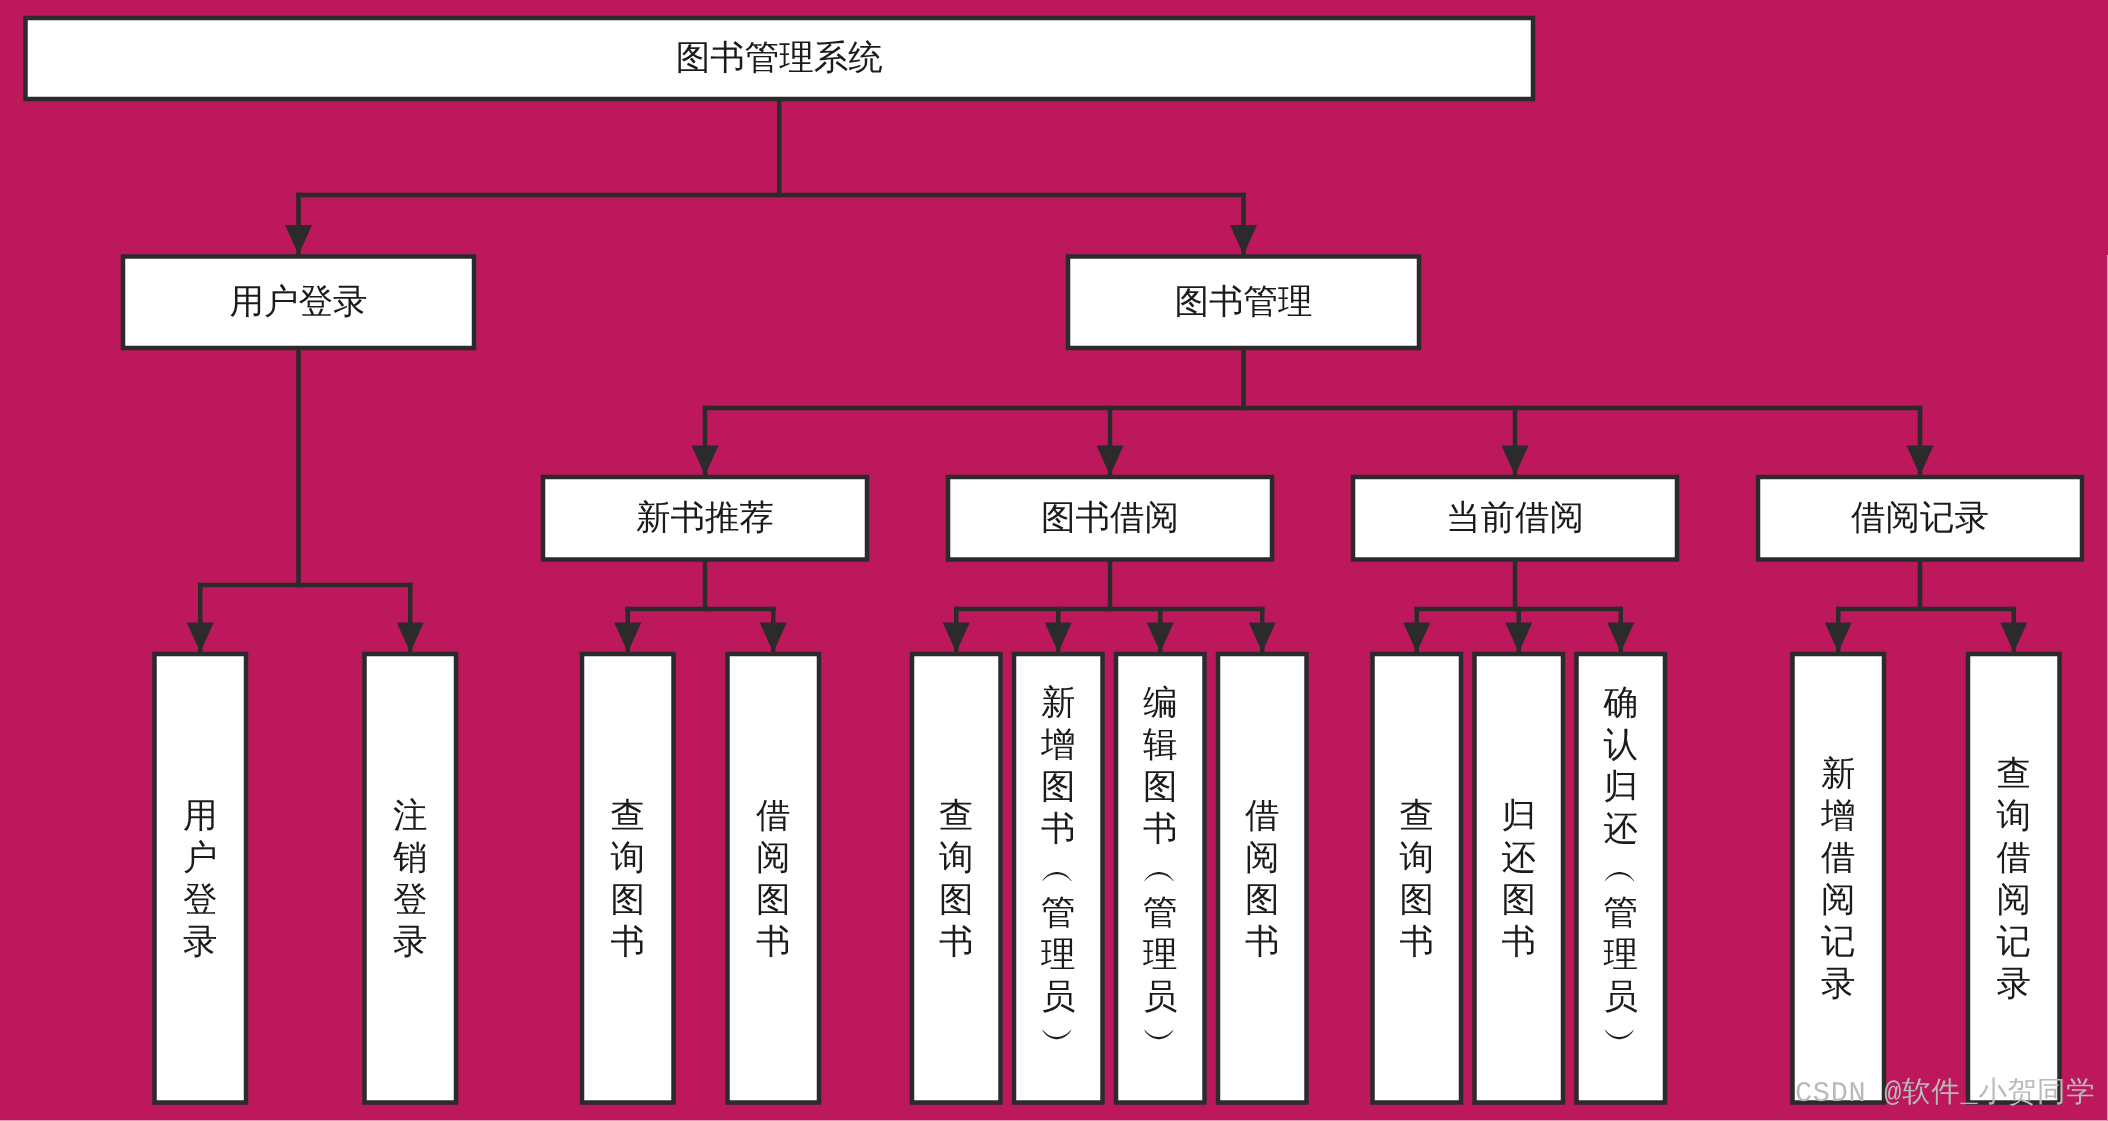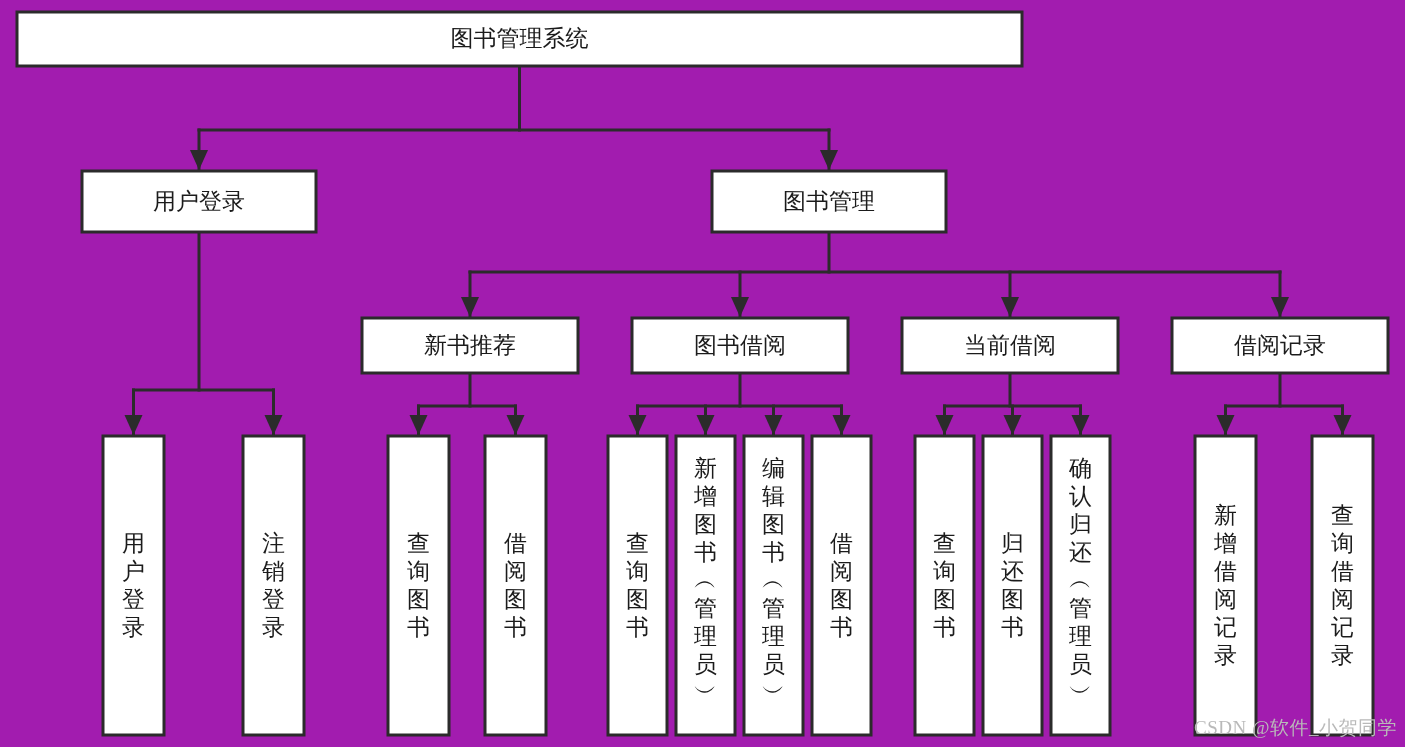--- a/index.html
+++ b/index.html
@@ -7,21 +7,21 @@
     padding: 0;
     background: #ffffff;
   }
   body {
     font-family: "Liberation Sans", "DejaVu Sans", sans-serif;
   }
   #canvas {
     position: relative;
     width: 1405px;
     height: 747px;
-    background: #a21caf;
+    background: #be185d;
     overflow: hidden;
   }
   svg.diagram {
     position: absolute;
     left: 0;
     top: 0;
     width: 1405px;
     height: 747px;
   }
   .node-rect {
@@ -49,21 +49,21 @@
   .node-label-vertical {
     fill: #1b1b1b;
     font-family: "Liberation Sans", "DejaVu Sans", sans-serif;
     font-size: 23px;
     text-anchor: middle;
   }
   .watermark {
     position: absolute;
     right: 8px;
     bottom: 6px;
-    font-family: Liberation Serif, serif;
+    font-family: Liberation Mono, monospace;
     font-size: 19px;
     color: #b9b9b9;
     letter-spacing: 0.5px;
     white-space: nowrap;
     user-select: none;
   }
 </style>
 </head>
 <body>
 

